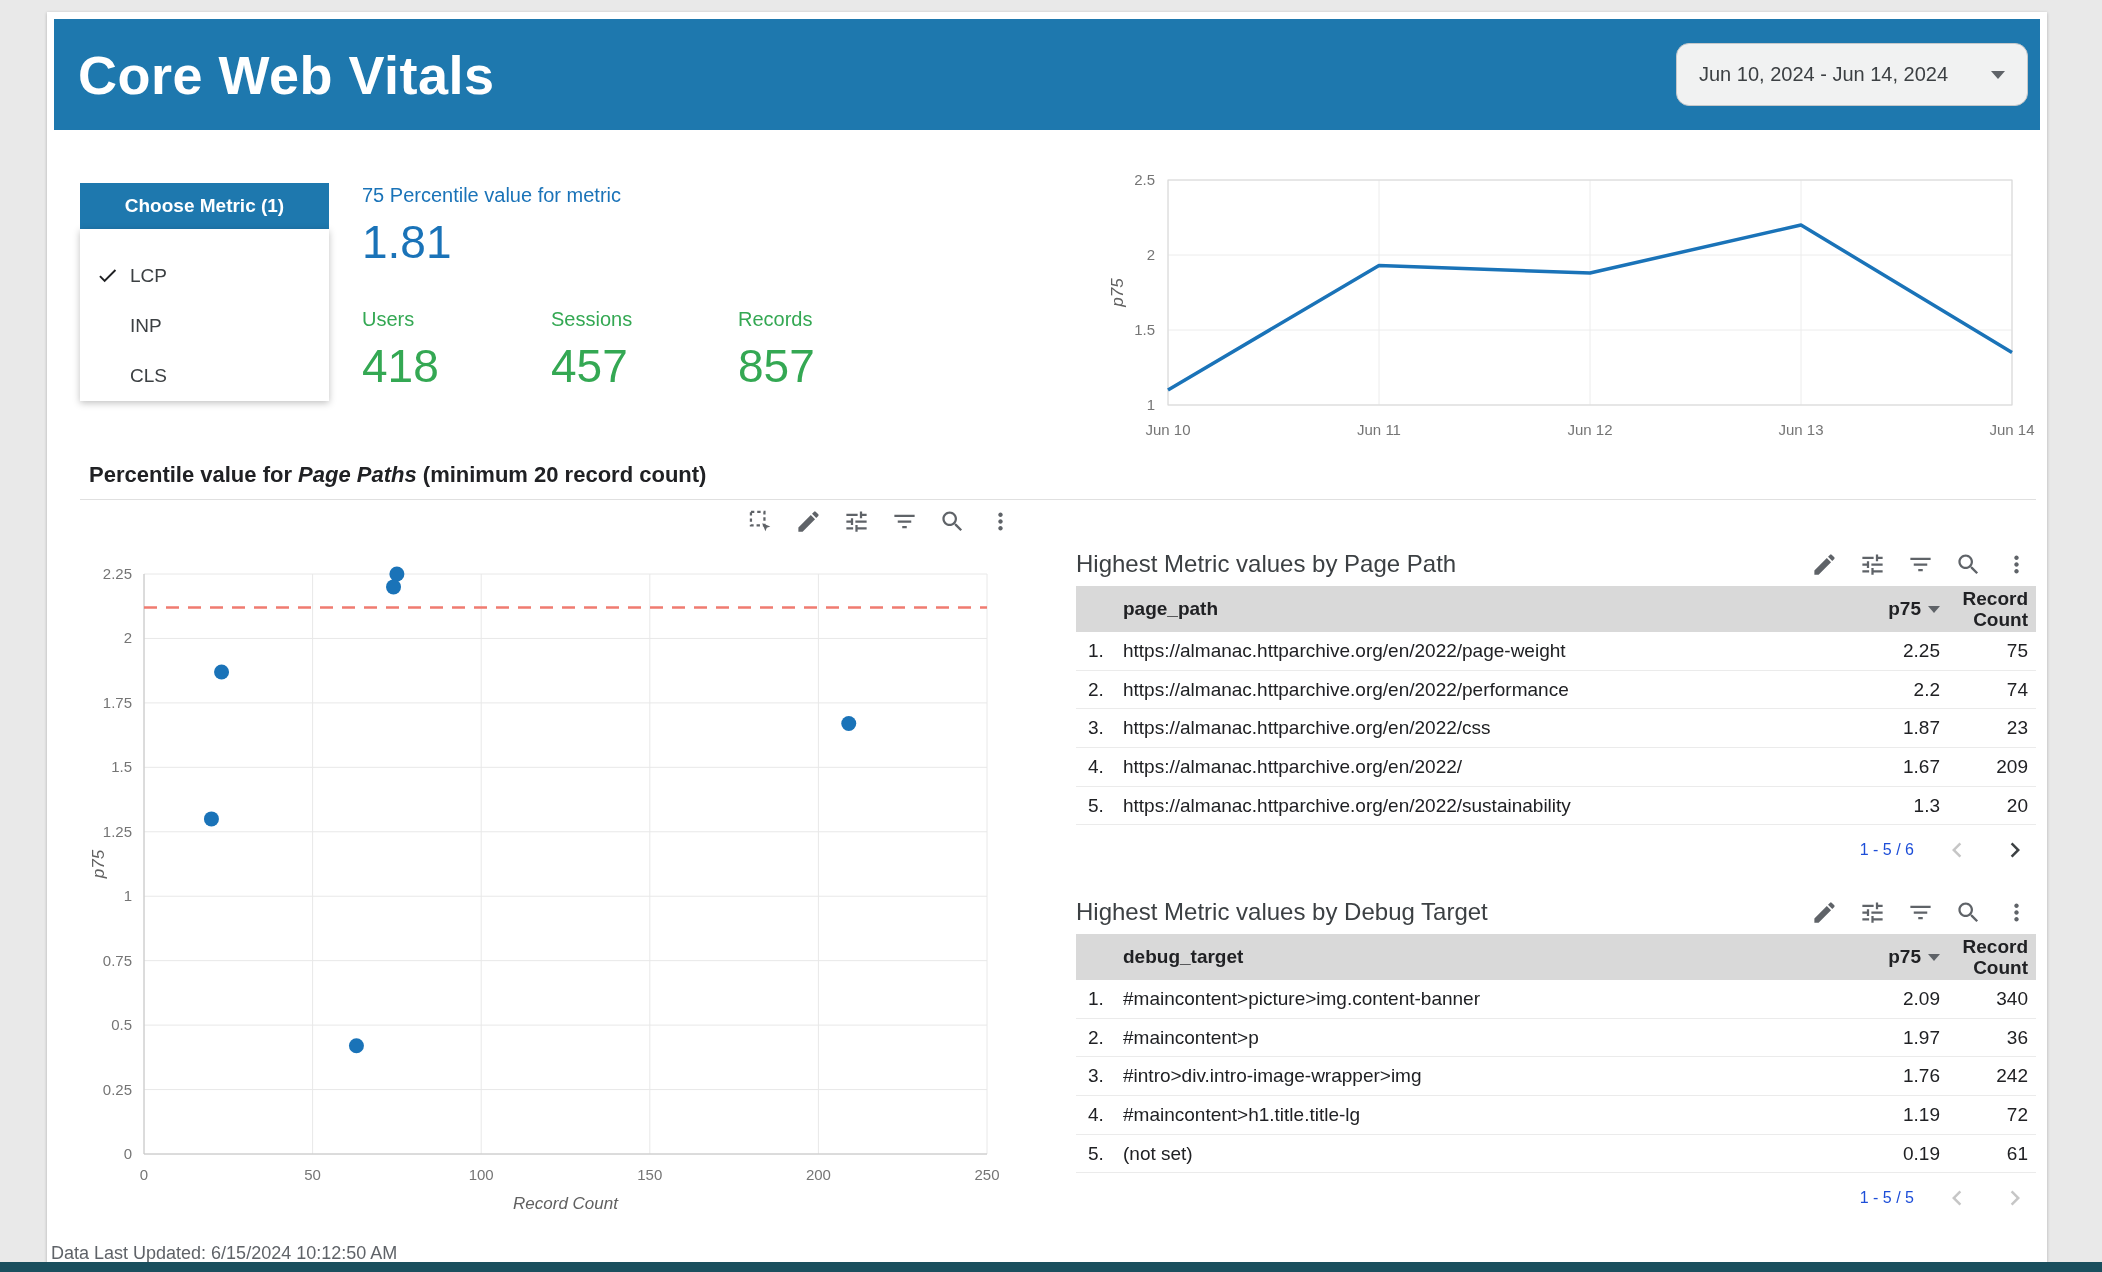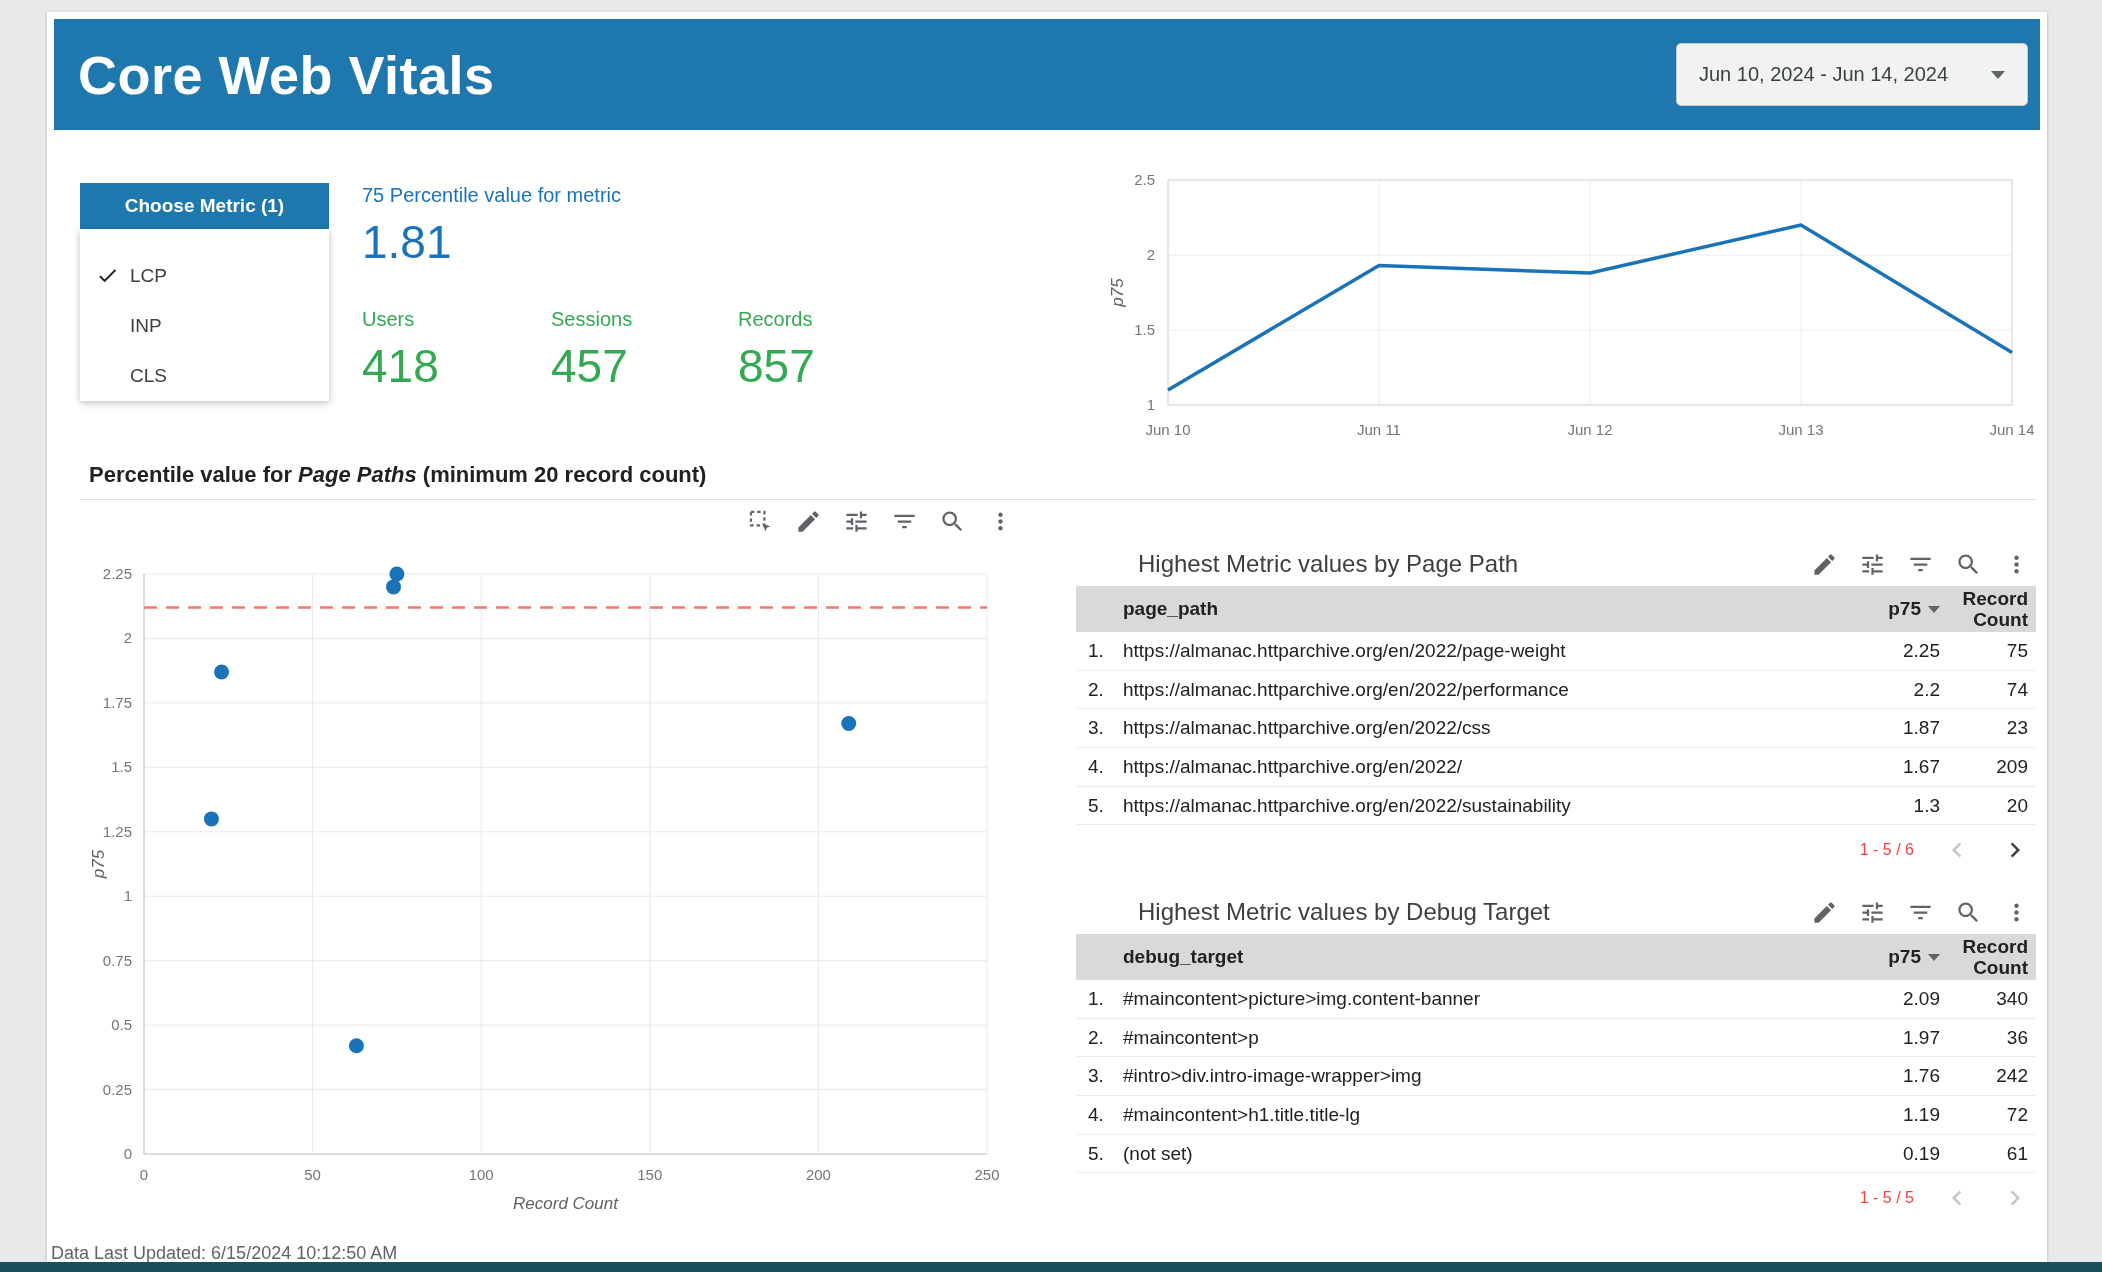--- a/index.html
+++ b/index.html
@@ -2,21 +2,21 @@
 <html><head>
 <meta charset="utf-8">
 <style>
   *{margin:0;padding:0;box-sizing:border-box}
   html,body{width:2102px;height:1272px}
   body{position:relative;background:#e9e9e9;font-family:"Liberation Sans",sans-serif;overflow:hidden;color:#202124}
   .card{position:absolute;left:47px;top:12px;width:2000px;height:1250px;background:#fff;box-shadow:0 1px 3px rgba(0,0,0,.25)}
 
   .topbar{position:absolute;left:7px;right:7px;top:7px;height:111px;background:#1e78ae;display:flex;align-items:center}
   .title{color:#fff;font-size:54px;font-weight:bold;padding-left:24px;letter-spacing:.5px}
-  .datepicker{position:absolute;right:12px;top:24px;width:352px;height:63px;background:#f1f2f2;border:1px solid #c6c8ca;border-radius:5px;display:flex;align-items:center;justify-content:space-between;padding:0 22px;cursor:pointer}
+  .datepicker{position:absolute;right:12px;top:24px;width:352px;height:63px;background:#f1f2f2;border:1px solid #c6c8ca;border-radius:13px;display:flex;align-items:center;justify-content:space-between;padding:0 22px;cursor:pointer}
   .datepicker .dtext{font-size:20px;color:#3c4043}
   .caret{width:0;height:0;border-left:7px solid transparent;border-right:7px solid transparent;border-top:8px solid #5f6368}
 
   .metric-box{position:absolute;left:33px;top:171px;width:249px}
   .metric-head{height:46px;background:#1e78ae;color:#fff;font-weight:bold;font-size:19px;display:flex;align-items:center;justify-content:center;cursor:pointer}
   .metric-list{background:#fff;box-shadow:0 2px 7px rgba(0,0,0,.25);padding:8px 0 14px}
   .metric-item{height:50px;display:flex;align-items:flex-end;font-size:19px;color:#3c4043;cursor:pointer}
   .check{width:34px;margin-left:16px;display:flex;align-items:center}
 
   .score{position:absolute}
@@ -40,32 +40,32 @@
 
   .toolbar{display:flex;align-items:center;gap:21px}
   #scatter-toolbar{position:absolute;left:700px;top:496px}
   .ticon{width:27px;height:27px;cursor:pointer}
   .ticon svg{width:27px;height:27px}
 
   .tablecard{position:absolute;left:1029px;width:960px}
   #table-pp{top:530px}
   #table-dt{top:878px}
   .table-titlebar{height:44px;display:flex;align-items:center}
-  .table-title{margin-left:62px;font-size:24px;font-weight:normal;color:#3c4043}
+  .table-title{font-size:24px;font-weight:normal;color:#3c4043}
   .table-titlebar .toolbar{margin-left:auto;margin-right:6px}
   .thead{height:46px;background:#d9d9d9;display:grid;grid-template-columns:47px 1fr 130px 96px;align-items:center;font-weight:bold;font-size:19px;color:#202124}
   .hdim{grid-column:2;cursor:pointer}
   .hmet{grid-column:3;display:flex;justify-content:flex-end;align-items:center;cursor:pointer}
   .sort-arrow{width:0;height:0;border-left:6px solid transparent;border-right:6px solid transparent;border-top:7px solid #5f6368;margin-left:7px}
   .hcnt{grid-column:4;text-align:right;padding-right:8px;line-height:21px;cursor:pointer}
   .trow{display:grid;grid-template-columns:47px 1fr 130px 96px;align-items:center;height:38.7px;border-bottom:1px solid #ebebeb;font-size:19px;color:#202124}
   .tidx{padding-left:12px}
   .tmet{text-align:right}
   .tcnt{text-align:right;padding-right:8px}
-  .pager{height:50px;display:flex;align-items:center;justify-content:flex-end;gap:28px;padding-right:6px;font-size:16px;color:#ef4444}
+  .pager{height:50px;display:flex;align-items:center;justify-content:flex-end;gap:28px;padding-right:6px;font-size:16px;color:#1d4ed8}
   .chev{width:30px;height:30px;cursor:pointer}
   .chev svg{width:30px;height:30px;fill:#3c4043}
   .chev.disabled svg{fill:#c6c6c6}
 
   .footer-note{position:absolute;left:4px;top:1231px;font-size:18px;color:#5f6368}
   .bottombar{position:absolute;left:0;bottom:0;width:2102px;height:10px;background:#1a4f5e}
 </style>
 </head>
 <body>
 

